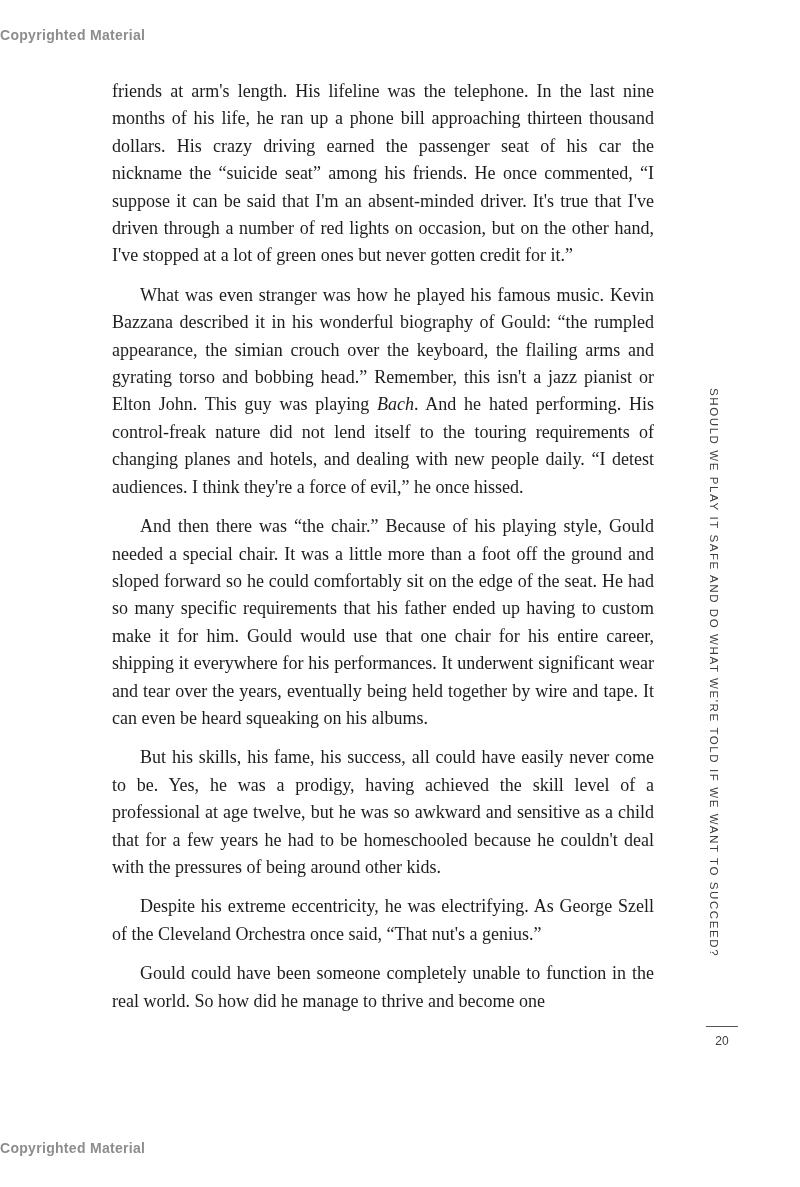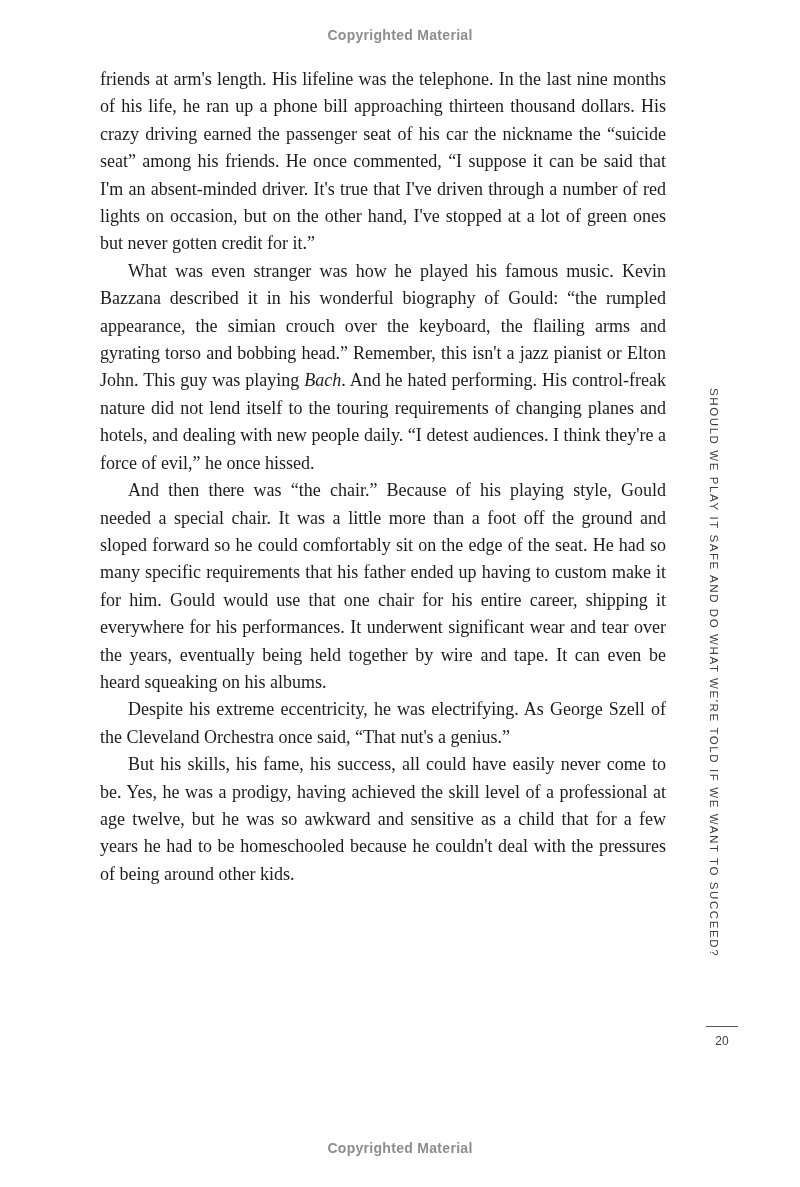--- a/index.html
+++ b/index.html
@@ -12,41 +12,41 @@
     width: 800px;
     height: 1187px;
     background: #ffffff;
     font-family: "Liberation Serif", serif;
     overflow: hidden;
   }
   .copyright-notice {
     position: absolute;
     left: 0;
     width: 800px;
-    text-align: center;
+    text-align: left;
     font-family: "Liberation Sans", sans-serif;
     font-size: 14px;
     font-weight: 600;
     color: #8d8d8d;
     letter-spacing: 0.3px;
   }
   .copyright-notice.top { top: 27px; }
   .copyright-notice.bottom { top: 1140px; }
   .body-text {
     position: absolute;
     left: 100px;
     top: 66px;
     width: 566px;
     color: #1c1c1c;
     font-size: 18px;
     line-height: 27.4px;
     text-align: justify;
     text-justify: inter-word;
   }
-  .body-text p { margin: 0; padding: 0; }
+  .body-text p { margin: 12px; padding: 0; }
   .body-text p.indent { text-indent: 28px; }
   .body-text em { }
   .sidebar-title {
     position: absolute;
     left: 708px;
     top: 388px;
     height: 640px;
     writing-mode: vertical-rl;
     font-family: "Liberation Sans", sans-serif;
     font-size: 11.5px;
@@ -78,22 +78,23 @@
 <body>
 
 <div class="page">
 
   <div class="copyright-notice top">Copyrighted Material</div>
 
   <div class="body-text" id="paragraphs">
       <p class="no-indent"><span>friends at arm's length. His lifeline was the telephone. In the last nine months of his life, he ran up a phone bill approaching thirteen thousand dollars. His crazy driving earned the passenger seat of his car the nickname the “suicide seat” among his friends. He once commented, “I suppose it can be said that I'm an absent-minded driver. It's true that I've driven through a number of red lights on occasion, but on the other hand, I've stopped at a lot of green ones but never gotten credit for it.”</span></p>
       <p class="indent"><span>What was even stranger was how he played his famous music. Kevin Bazzana described it in his wonderful biography of Gould: “the rumpled appearance, the simian crouch over the keyboard, the flailing arms and gyrating torso and bobbing head.” Remember, this isn't a jazz pianist or Elton John. This guy was playing </span><em>Bach</em><span>. And he hated performing. His control-freak nature did not lend itself to the touring requirements of changing planes and hotels, and dealing with new people daily. “I detest audiences. I think they're a force of evil,” he once hissed.</span></p>
       <p class="indent"><span>And then there was “the chair.” Because of his playing style, Gould needed a special chair. It was a little more than a foot off the ground and sloped forward so he could comfortably sit on the edge of the seat. He had so many specific requirements that his father ended up having to custom make it for him. Gould would use that one chair for his entire career, shipping it everywhere for his performances. It underwent significant wear and tear over the years, eventually being held together by wire and tape. It can even be heard squeaking on his albums.</span></p>
+      <p class="indent"><span>But his skills, his fame, his success, all could have easily never come to be. Yes, he was a prodigy, having achieved the skill level of a professional at age twelve, but he was so awkward and sensitive as a child that for a few years he had to be homeschooled because he couldn't deal with the pressures of being around other kids.</span></p>
       <p class="indent"><span>Despite his extreme eccentricity, he was electrifying. As George Szell of the Cleveland Orchestra once said, “That nut's a genius.”</span></p>
-      <p class="indent"><span>But his skills, his fame, his success, all could have easily never come to be. Yes, he was a prodigy, having achieved the skill level of a professional at age twelve, but he was so awkward and sensitive as a child that for a few years he had to be homeschooled because he couldn't deal with the pressures of being around other kids.</span></p>
+      <p class="indent"><span>Gould could have been someone completely unable to function in the real world. So how did he manage to thrive and become one</span></p>
     </div>
 
   <div class="sidebar-title">SHOULD WE PLAY IT SAFE AND DO WHAT WE'RE TOLD IF WE WANT TO SUCCEED?</div>
 
   <div class="pagenum-rule"></div>
 
   <div class="pagenum">20</div>
 
   <div class="copyright-notice bottom">Copyrighted Material</div>
 

